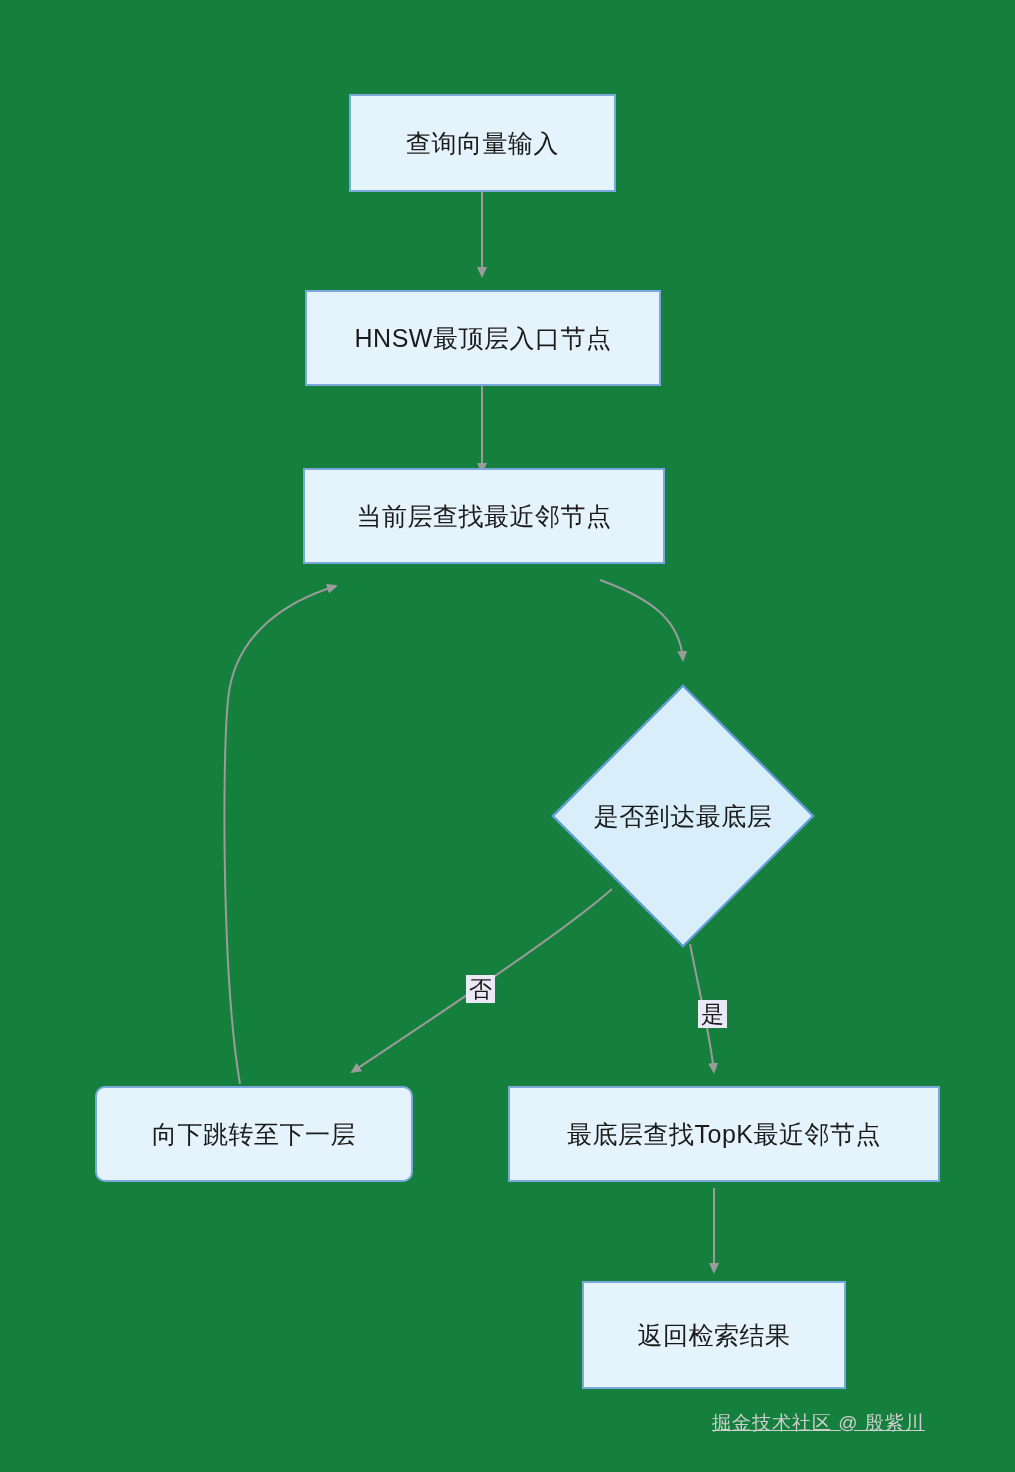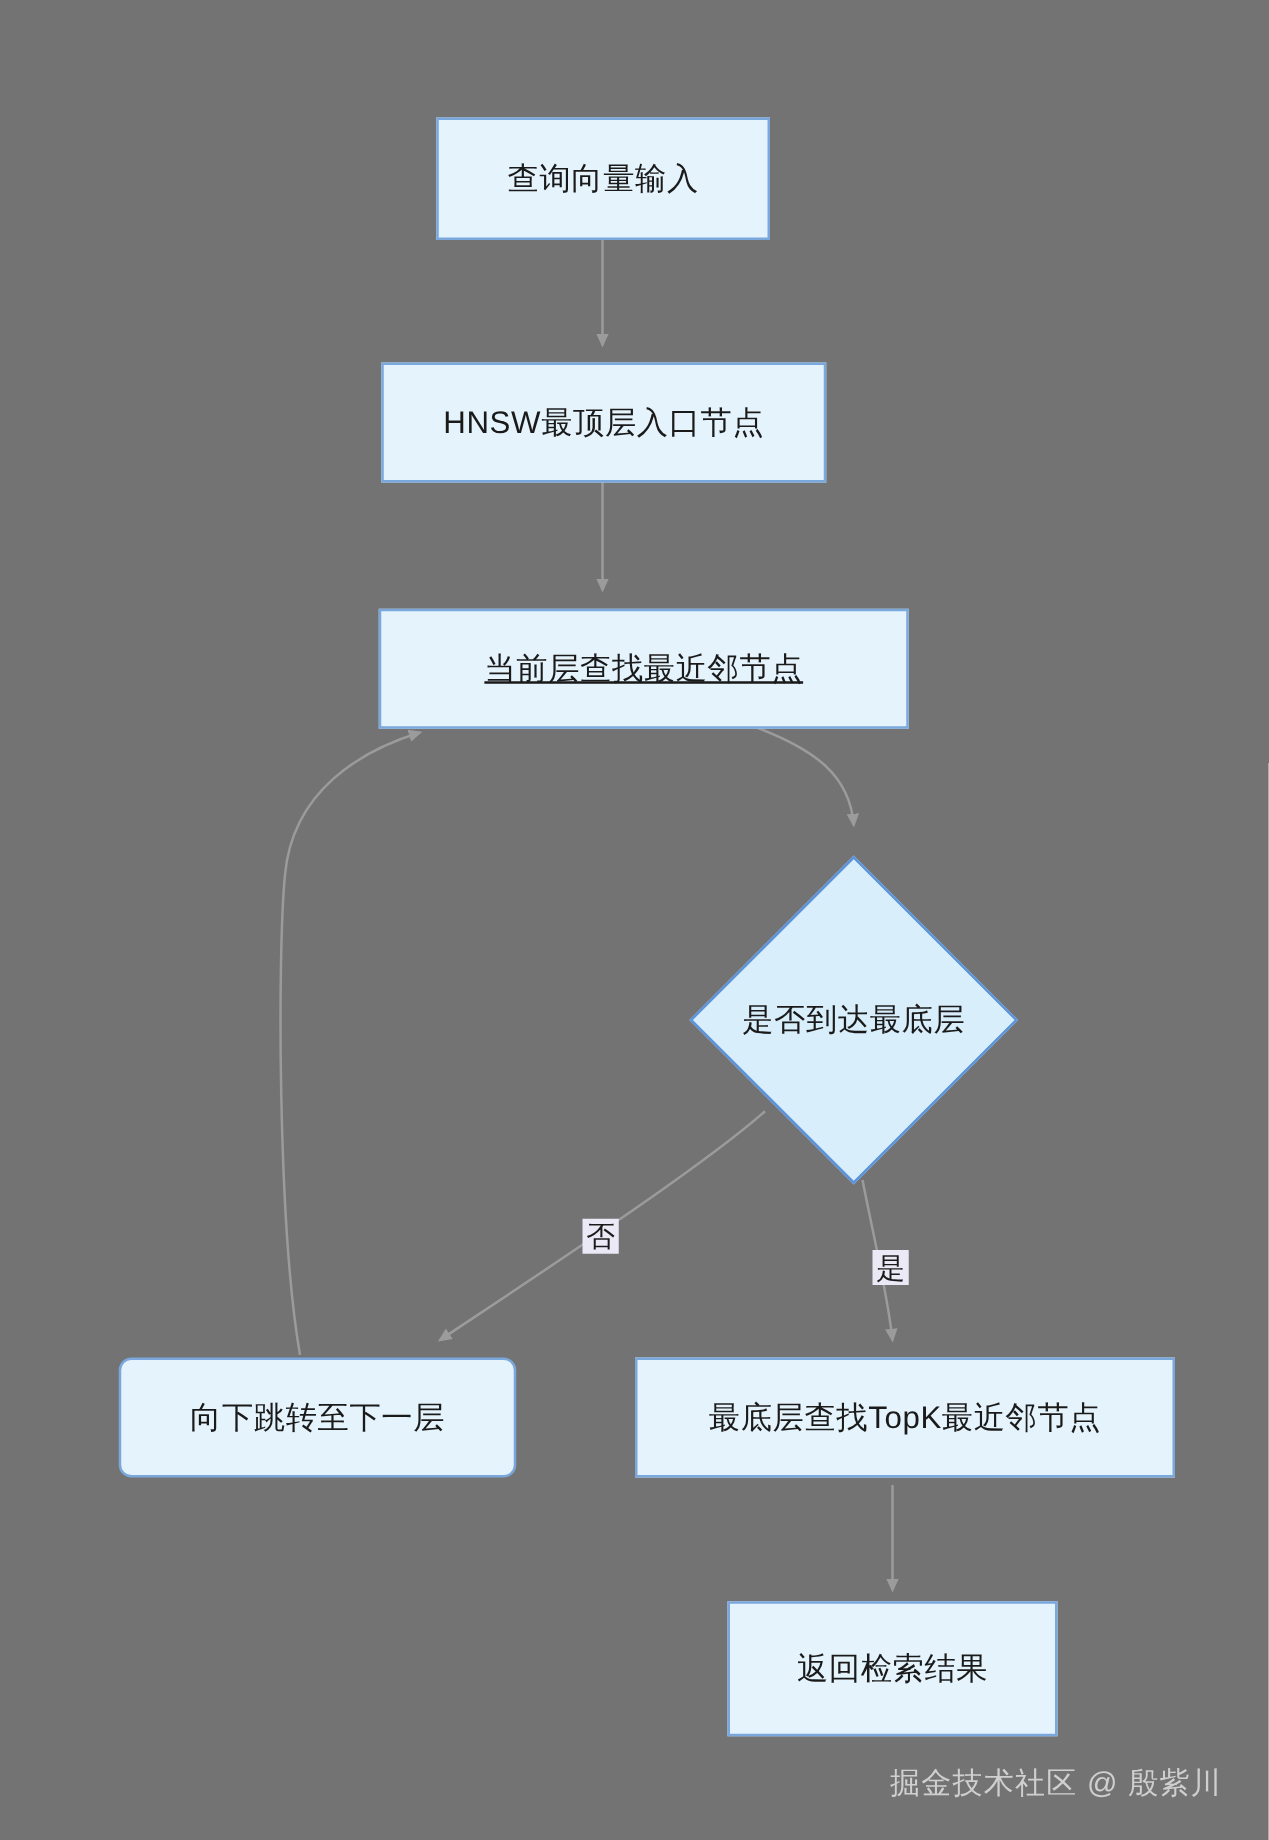--- a/index.html
+++ b/index.html
@@ -8,21 +8,21 @@
     padding: 0;
     background: #ffffff;
   }
   body {
     font-family: "Liberation Sans", "DejaVu Sans", sans-serif;
   }
   #canvas {
     position: relative;
     width: 1015px;
     height: 1472px;
-    background: #737373;
+    background: #15803d;
     overflow: hidden;
   }
   #edges {
     position: absolute;
     left: 0;
     top: 0;
     width: 1015px;
     height: 1472px;
     pointer-events: none;
   }
@@ -68,25 +68,26 @@
     position: absolute;
     font-size: 23px;
     color: #1a1a1a;
     background: #ece9f6;
     padding: 1px 3px;
     line-height: 1.15;
     white-space: nowrap;
   }
   .watermark {
     position: absolute;
-    font-size: 24px;
+    font-size: 19px;
     color: #cfcfcf;
     letter-spacing: 1px;
     white-space: nowrap;
     user-select: none;
+    text-decoration: underline;
   }
 </style>
 </head>
 <body>
 
 <div id="canvas">
 
   <svg id="edges" viewBox="0 0 1015 1472" width="1015" height="1472" aria-hidden="true">
     <defs>
       <marker id="arrow" markerWidth="12" markerHeight="12" refX="9" refY="5" orient="auto" markerUnits="userSpaceOnUse">
@@ -110,21 +111,21 @@
   </svg>
 
   <div class="node" style="left:349px; top:94px; width:267px; height:98px;">
     <span>查询向量输入</span>
   </div>
 
   <div class="node" style="left:305px; top:290px; width:356px; height:96px;">
     <span>HNSW最顶层入口节点</span>
   </div>
 
-  <div class="node" style="left:303px; top:487px; width:424px; height:96px;text-decoration:underline;">
+  <div class="node" style="left:303px; top:468px; width:362px; height:96px;">
     <span>当前层查找最近邻节点</span>
   </div>
 
   <div class="node diamond" style="left:551px; top:684px; width:264px; height:264px;">
     <span class="diamond-shape"></span>
     <span class="diamond-label">是否到达最底层</span>
   </div>
 
   <div class="node" style="left:95px; top:1086px; width:318px; height:96px;border-radius:10px;">
     <span>向下跳转至下一层</span>

